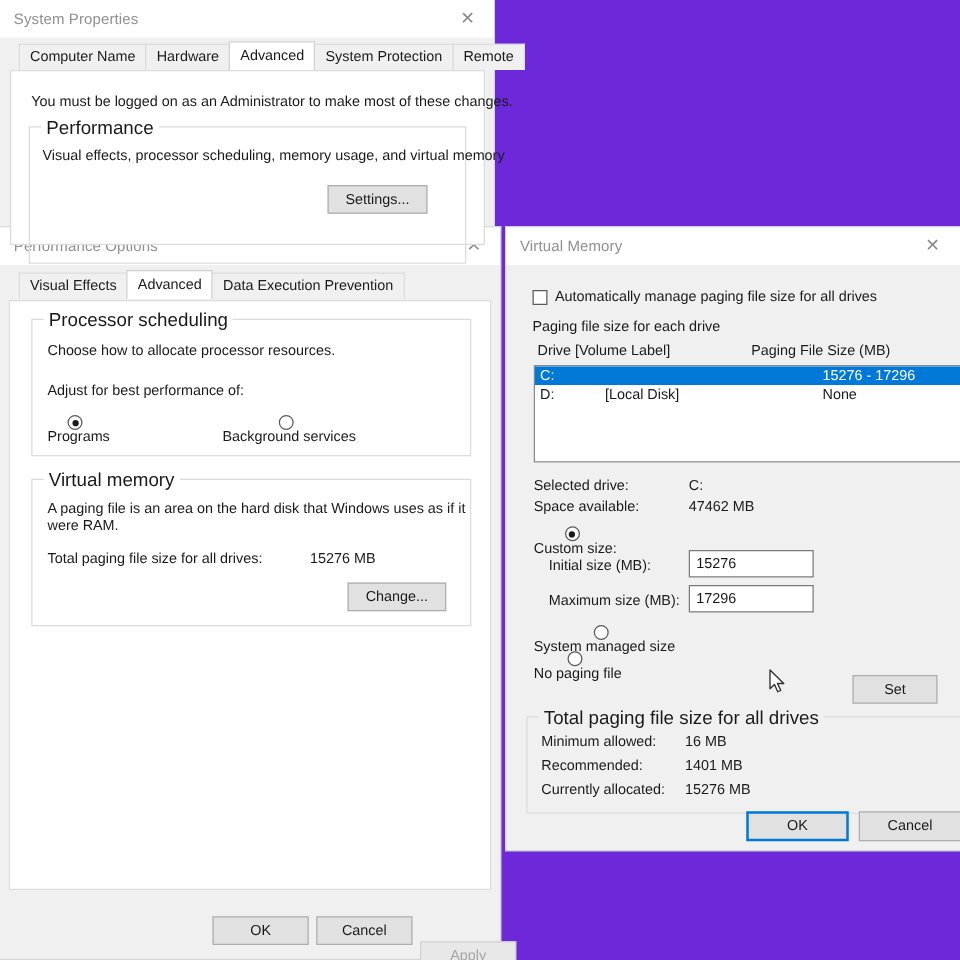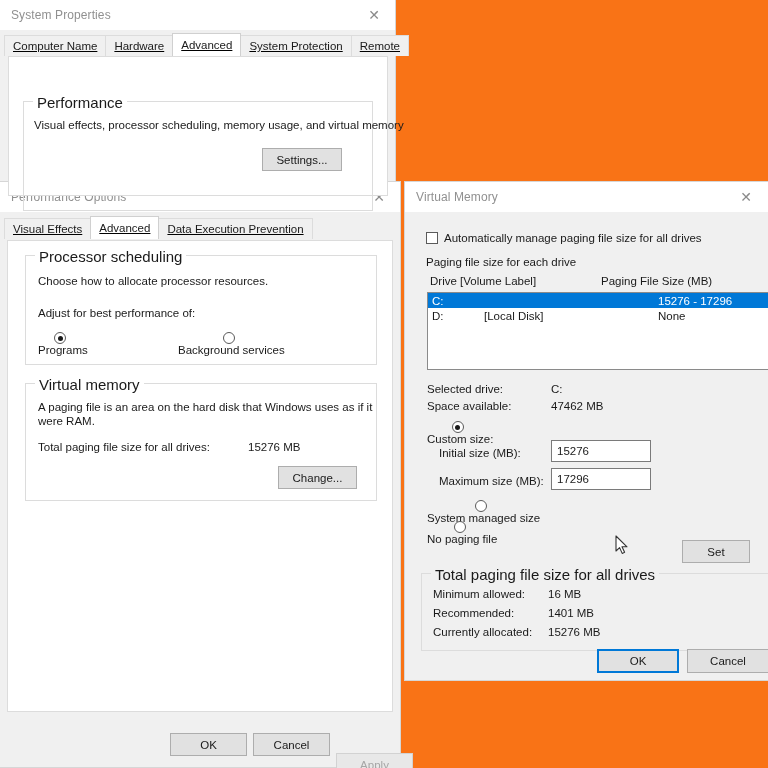--- a/index.html
+++ b/index.html
@@ -9,21 +9,21 @@
     height: 768px;
     overflow: hidden;
     background: #ffffff;
     font-family: "Liberation Sans", sans-serif;
   }
 
   #root {
     position: relative;
     width: 768px;
     height: 768px;
-    background: #f97316;
+    background: #6d28d9;
   }
 
   
   .window {
     position: absolute;
     background: #f0f0f0;
     border: 1px solid #d6d6d6;
     box-sizing: border-box;
   }
   .titlebar {
@@ -52,23 +52,22 @@
     font-family: "DejaVu Sans", sans-serif;
     cursor: default;
   }
 
   
   .tabstrip {
     position: relative;
     display: flex;
     align-items: flex-end;
     height: 22px;
-    padding-left: 4px;
-    box-sizing: border-box;
-    text-decoration: underline;
+    padding-left: 15px;
+    box-sizing: border-box;
   }
   .tab {
     font-size: 11.5px;
     color: #1a1a1a;
     padding: 3px 8px 3px 8px;
     background: #f0f0f0;
     border: 1px solid #dcdcdc;
     border-bottom: none;
     margin-right: -1px;
     white-space: nowrap;
@@ -252,20 +251,21 @@
     <div class="tabstrip" style="margin-top:4px;">
       <div class="tab">Computer Name</div>
       <div class="tab">Hardware</div>
       <div class="tab active">Advanced</div>
       <div class="tab">System Protection</div>
       <div class="tab">Remote</div>
     </div>
 
     <div class="tabpanel" style="position:absolute; left:8px; top:56px; width:380px; height:140px;">
 
+      <div class="txt" style="left:16px; top:18px;">You must be logged on as an Administrator to make most of these changes.</div>
 
       <div class="groupbox" style="left:14px; top:44px; width:350px; height:110px;">
         <span class="group-legend">Performance</span>
         <div class="txt" style="left:10px; top:16px;">Visual effects, processor scheduling, memory usage, and virtual memory</div>
         <div class="btn" style="left:222px; top:46px; width:80px; height:23px;margin-left:16px;">Settings...</div>
       </div>
     </div>
   </div>
 
   <div class="window" id="win-perfopts" style="left:0px; top:181px; width:401px; height:587px; border-left:none;">

